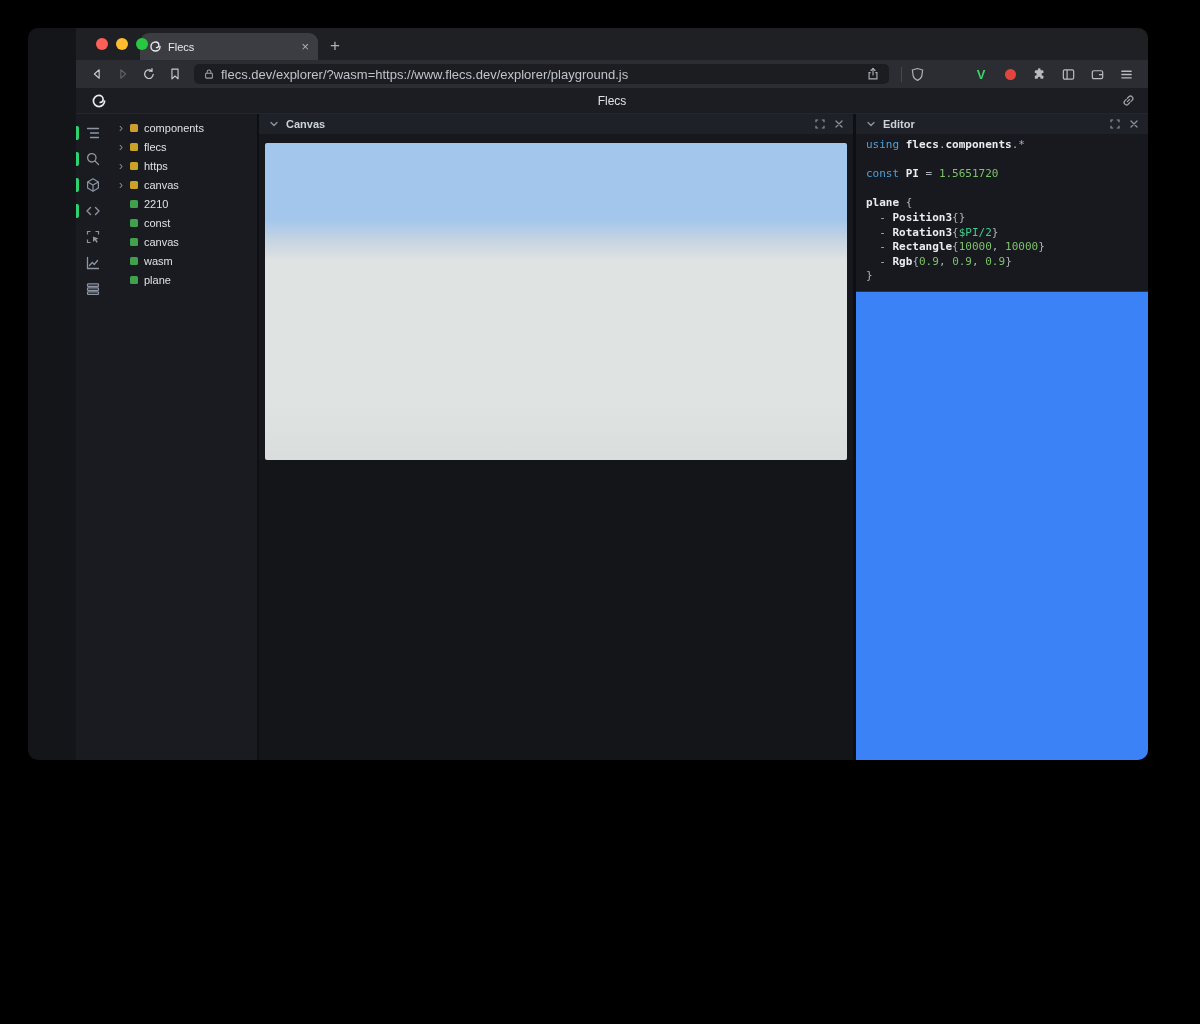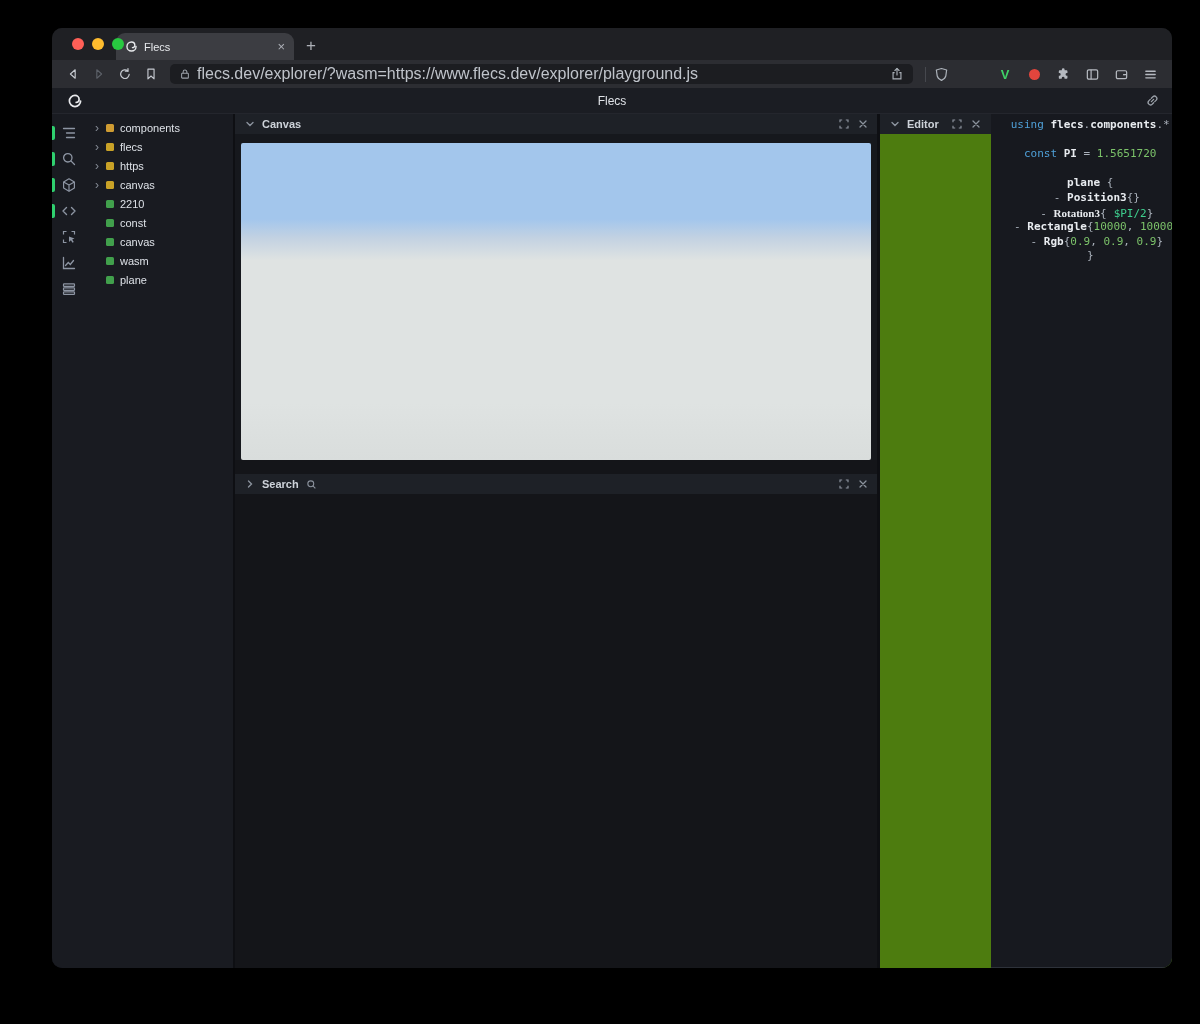--- a/index.html
+++ b/index.html
@@ -1,21 +1,21 @@
 <!DOCTYPE html>
 <html style="--indicator: #2fd06f;"><head>
 <meta charset="utf-8">
 <style>
   * { margin:0; padding:0; box-sizing:border-box; }
   html,body { width:1200px; height:1024px; background:#000; overflow:hidden;
               font-family:"Liberation Sans", sans-serif; }
 
-  .window { position:absolute; left:52px; top:28px; width:1120px; height:940px;
+  .window { position:absolute; left:28px; top:28px; width:1120px; height:732px;
             border-radius:10px; overflow:hidden; background:#141519;
-            box-shadow:0 18px 50px rgba(0,0,0,.65); display:flex; flex-direction:column; }
+            box-shadow:0 18px 50px rgba(0,0,0,.65); display:flex; flex-direction:column;padding-left:48px; }
 
   
   .tabstrip { height:32px; background:#1f2024; display:flex; align-items:flex-end; position:relative; flex:none; }
   .traffic { position:absolute; left:20px; top:10px; display:flex; gap:8px; }
   .light { width:12px; height:12px; border-radius:50%; display:inline-block; }
   .tab { margin-left:64px; width:178px; height:27px; background:#3c3d42;
          border-radius:9px 9px 0 0; display:flex; align-items:center; gap:6px; padding:0 9px; }
   .tab-favicon { color:#e8eaed; width:13px; height:13px; display:flex; }
   .tab-title { flex:1; font-size:11px; color:#e8eaed; }
   .tab-close { color:#aeb1b8; font-size:13px; line-height:1; cursor:default; }
@@ -23,21 +23,21 @@
             font-size:17px; display:flex; align-items:center; justify-content:center; }
 
   
   .toolbar { height:28px; background:#2c2d32; display:flex; align-items:center;
              padding:0 10px; gap:4px; flex:none; }
   .navbtn { width:22px; height:22px; display:flex; align-items:center; justify-content:center; color:#c6cad1; }
   .navbtn.disabled { color:#5c6068; }
   .urlbar { flex:1; height:20px; background:#1c1d21; border-radius:5px; display:flex;
             align-items:center; gap:6px; padding:0 9px; margin:0 4px; min-width:0; }
   .url-lock { color:#9aa0a8; width:12px; height:12px; display:flex; flex:none; }
-  .url-text { flex:1; font-size:16px; color:#bfc3ca; white-space:nowrap; overflow:hidden; }
+  .url-text { flex:1; font-size:13px; color:#bfc3ca; white-space:nowrap; overflow:hidden; }
   .url-share { color:#aab0b8; width:14px; height:14px; display:flex; flex:none; }
   .pill-divider { width:1px; height:15px; background:#46484e; margin:0 4px; }
   .shield { color:#aab0b8; width:15px; height:15px; display:flex; }
   .extensions { display:flex; align-items:center; gap:9px; margin-left:42px; margin-right:2px; }
   .ext { width:20px; height:20px; display:flex; align-items:center; justify-content:center; color:#b6bac1; }
   .ext-v { font-weight:bold; font-size:13px; color:#3fd167; }
   .ext-red { width:11px; height:11px; border-radius:50%; background:#e2453d; display:inline-block; }
 
   
   .appbar { height:26px; background:#1b1d23; border-bottom:1px solid #24262d;
@@ -58,38 +58,38 @@
               background:var(--indicator,#2fd06f); border-radius:0 2px 2px 0; }
 
   .treepanel { width:147px; background:#191b21; padding-top:4px; flex:none; }
   .tree-row { height:19px; display:flex; align-items:center; padding-left:9px; }
   .tree-arrow { width:11px; color:#858b95; font-size:12px; line-height:1; flex:none; }
   .tree-square { width:8px; height:8px; border-radius:1.5px; margin-right:6px; flex:none; }
   .tree-label { font-size:11px; color:#dde1e7; white-space:nowrap; }
 
   .center-col { flex:1; display:flex; flex-direction:column; background:#141519;
                 margin-left:2px; margin-right:3px; min-width:0; }
-  .editorcol { width:292px; display:flex; flex-direction:row; background:#4d7c0f; flex:none; }
+  .editorcol { width:292px; display:flex; flex-direction:column; background:#3b82f6; flex:none; }
 
   .phead { height:20px; background:#1e2127; display:flex; align-items:center; gap:6px;
            padding:0 8px; flex:none; }
   .ptitle { font-size:11px; font-weight:bold; color:#cdd2d9; }
   .spacer { flex:1; }
   .picon { width:13px; height:13px; display:flex; align-items:center; justify-content:center; color:#8b929d; }
   .picon svg { width:10px; height:10px; }
   .picon.sm svg { width:11px; height:11px; }
 
   .canvas-wrap { padding:9px 6px 0 6px; background:#16181d; flex:none; }
   .canvas3d { height:317px; border-radius:2px; }
   .center-gap { height:14px; flex:none; }
   .center-rest { flex:1; }
 
   .editor-body { background:#17191f; border-bottom:1px solid #2e323a; padding:4px 10px 7px;
                  font-family:"DejaVu Sans Mono", monospace; font-size:11px; flex:none; }
-  .code-line { white-space:pre; height:14.6px; line-height:14.6px;text-align:center; }
+  .code-line { white-space:pre; height:14.6px; line-height:14.6px; }
   .tk-id { font-weight:bold; }
   .editor-rest { flex:1; }
 </style>
 </head>
 <body>
 
 <div class="window">
 
   <div class="tabstrip">
     <div class="traffic">
@@ -311,45 +311,20 @@
         <span class="picon">
           <svg viewBox="0 0 10 10" stroke="currentColor" stroke-width="1.3" stroke-linecap="round">
               <path d="M2 2l6 6M8 2 2 8"></path>
             </svg>
         </span>
       </div>
       <div class="canvas-wrap">
         <div class="canvas3d" style="background: linear-gradient(rgb(163, 198, 236) 0%, rgb(163, 198, 236) 24%, rgb(195, 210, 226) 30%, rgb(223, 227, 226) 37%, rgb(223, 227, 226) 82%, rgb(217, 221, 220) 100%);"></div>
       </div>
       <div class="center-gap"></div>
-      <div class="phead">
-        <span class="picon">
-          <svg viewBox="0 0 10 10" fill="none" stroke="currentColor" stroke-width="1.4" stroke-linecap="round">
-              <path d="M3.5 2l3 3-3 3"></path>
-            </svg>
-        </span>
-        <span class="ptitle">Search</span>
-        <span class="picon sm">
-          <svg viewBox="0 0 12 12" fill="none" stroke="currentColor" stroke-width="1.2">
-              <circle cx="5.2" cy="5.2" r="3.2"></circle>
-              <path d="M7.6 7.6l2.6 2.6"></path>
-            </svg>
-        </span>
-        <span class="spacer"></span>
-        <span class="picon">
-          <svg viewBox="0 0 10 10" fill="none" stroke="currentColor" stroke-width="1.2">
-              <path d="M1 3.2V1h2.2M6.8 1H9v2.2M9 6.8V9H6.8M3.2 9H1V6.8"></path>
-            </svg>
-        </span>
-        <span class="picon">
-          <svg viewBox="0 0 10 10" stroke="currentColor" stroke-width="1.3" stroke-linecap="round">
-              <path d="M2 2l6 6M8 2 2 8"></path>
-            </svg>
-        </span>
-      </div>
       <div class="center-rest"></div>
     </div>
 
     <div class="editorcol">
       <div class="phead">
         <span class="picon">
           <svg viewBox="0 0 10 10" fill="none" stroke="currentColor" stroke-width="1.4" stroke-linecap="round">
               <path d="M2 3.5l3 3 3-3"></path>
             </svg>
         </span>
@@ -366,21 +341,21 @@
             </svg>
         </span>
       </div>
       <div class="editor-body">
           <div class="code-line"><span class="tk-kw" style="color: rgb(79, 160, 216);">using </span><span class="tk-id" style="color: rgb(233, 236, 240);">flecs</span><span class="tk-pn" style="color: rgb(170, 177, 187);">.</span><span class="tk-id" style="color: rgb(233, 236, 240);">components</span><span class="tk-pn" style="color: rgb(170, 177, 187);">.*</span></div>
           <div class="code-line"></div>
           <div class="code-line"><span class="tk-kw" style="color: rgb(79, 160, 216);">const </span><span class="tk-id" style="color: rgb(233, 236, 240);">PI</span><span class="tk-pn" style="color: rgb(170, 177, 187);"> = </span><span class="tk-num" style="color: rgb(124, 195, 106);">1.5651720</span></div>
           <div class="code-line"></div>
           <div class="code-line"><span class="tk-id" style="color: rgb(233, 236, 240);">plane</span><span class="tk-pn" style="color: rgb(170, 177, 187);"> {</span></div>
           <div class="code-line"><span class="tk-pn" style="color: rgb(170, 177, 187);">  - </span><span class="tk-id" style="color: rgb(233, 236, 240);">Position3</span><span class="tk-pn" style="color: rgb(170, 177, 187);">{}</span></div>
-          <div class="code-line"><span class="tk-pn" style="color: rgb(170, 177, 187);">  - </span><span class="tk-id" style="color: rgb(233, 236, 240); font-family: Liberation Serif, serif;">Rotation3</span><span class="tk-pn" style="color: rgb(170, 177, 187);">{</span><span class="tk-var" style="color: rgb(62, 207, 142); margin-left: 7px;">$PI/2</span><span class="tk-pn" style="color: rgb(170, 177, 187);">}</span></div>
+          <div class="code-line"><span class="tk-pn" style="color: rgb(170, 177, 187);">  - </span><span class="tk-id" style="color: rgb(233, 236, 240);">Rotation3</span><span class="tk-pn" style="color: rgb(170, 177, 187);">{</span><span class="tk-var" style="color: rgb(62, 207, 142);">$PI/2</span><span class="tk-pn" style="color: rgb(170, 177, 187);">}</span></div>
           <div class="code-line"><span class="tk-pn" style="color: rgb(170, 177, 187);">  - </span><span class="tk-id" style="color: rgb(233, 236, 240);">Rectangle</span><span class="tk-pn" style="color: rgb(170, 177, 187);">{</span><span class="tk-num" style="color: rgb(124, 195, 106);">10000</span><span class="tk-pn" style="color: rgb(170, 177, 187);">, </span><span class="tk-num" style="color: rgb(124, 195, 106);">10000</span><span class="tk-pn" style="color: rgb(170, 177, 187);">}</span></div>
           <div class="code-line"><span class="tk-pn" style="color: rgb(170, 177, 187);">  - </span><span class="tk-id" style="color: rgb(233, 236, 240);">Rgb</span><span class="tk-pn" style="color: rgb(170, 177, 187);">{</span><span class="tk-num" style="color: rgb(124, 195, 106);">0.9</span><span class="tk-pn" style="color: rgb(170, 177, 187);">, </span><span class="tk-num" style="color: rgb(124, 195, 106);">0.9</span><span class="tk-pn" style="color: rgb(170, 177, 187);">, </span><span class="tk-num" style="color: rgb(124, 195, 106);">0.9</span><span class="tk-pn" style="color: rgb(170, 177, 187);">}</span></div>
           <div class="code-line"><span class="tk-pn" style="color: rgb(170, 177, 187);">}</span></div>
         </div>
       <div class="editor-rest"></div>
     </div>
 
   </div>
 </div>
 

